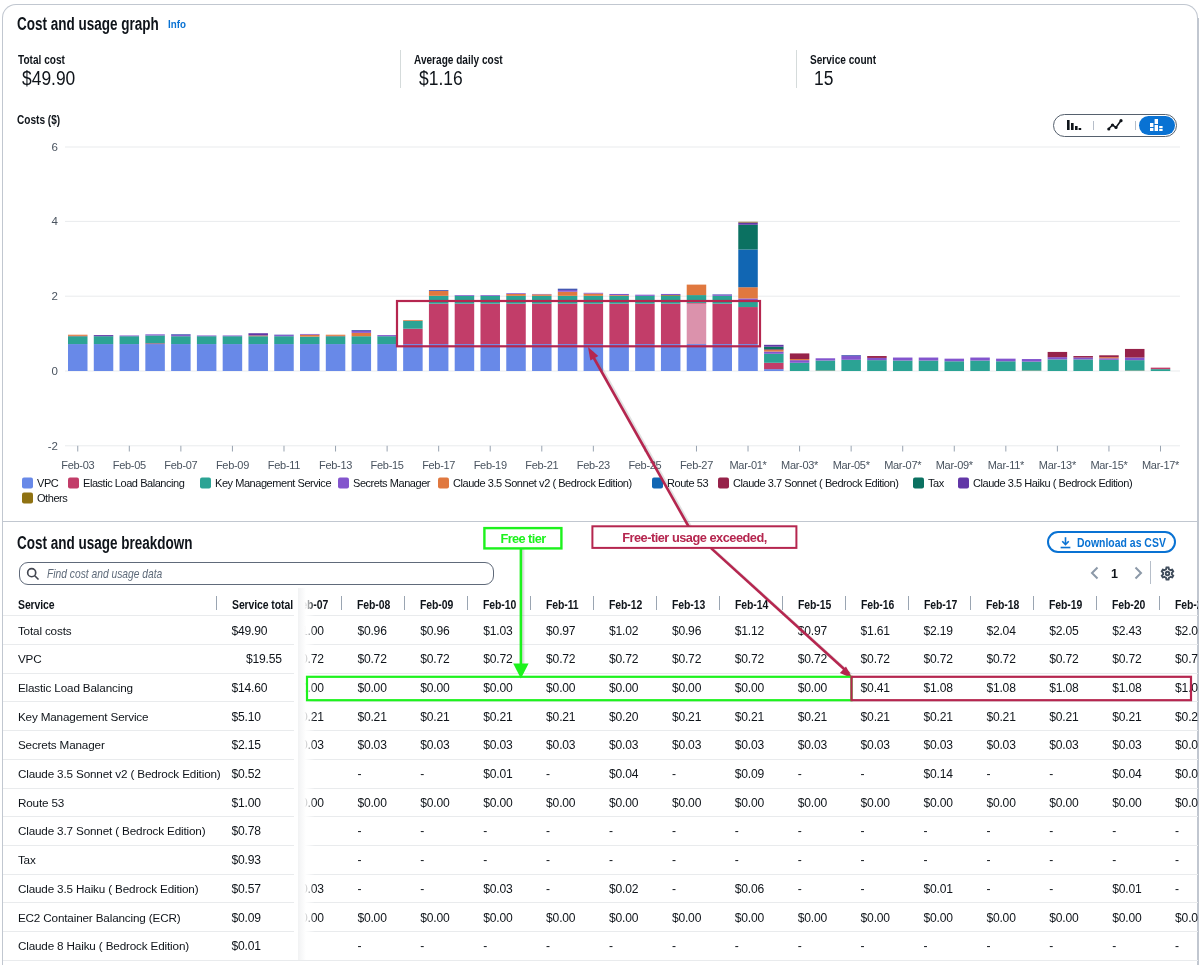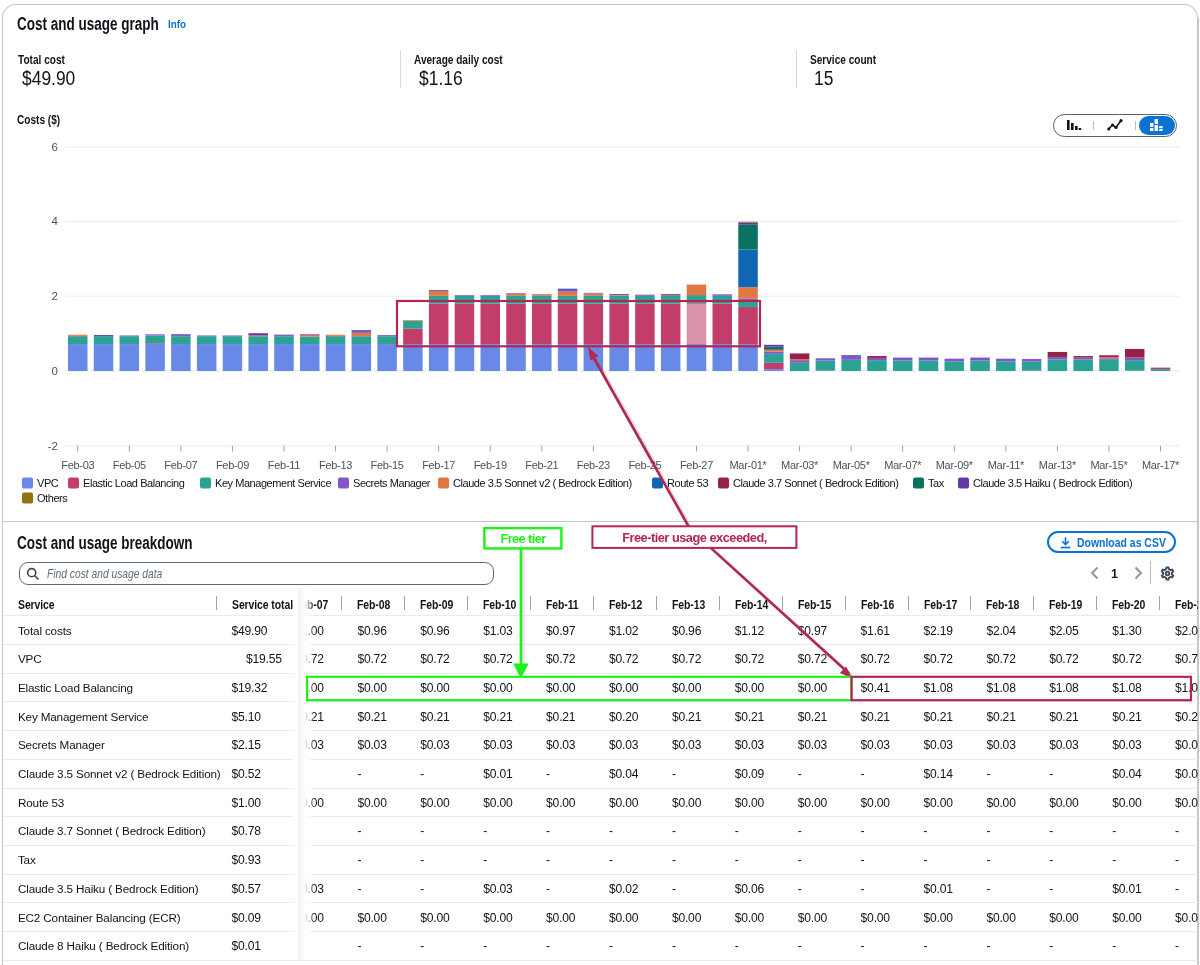--- a/index.html
+++ b/index.html
@@ -394,21 +394,21 @@
 <div class="td" style="left:483.2px;top:623.5px">$1.03</div>
 <div class="td" style="left:546.1px;top:623.5px">$0.97</div>
 <div class="td" style="left:609.0px;top:623.5px">$1.02</div>
 <div class="td" style="left:671.9px;top:623.5px">$0.96</div>
 <div class="td" style="left:734.8px;top:623.5px">$1.12</div>
 <div class="td" style="left:797.7px;top:623.5px">$0.97</div>
 <div class="td" style="left:860.6px;top:623.5px">$1.61</div>
 <div class="td" style="left:923.5px;top:623.5px">$2.19</div>
 <div class="td" style="left:986.4px;top:623.5px">$2.04</div>
 <div class="td" style="left:1049.3px;top:623.5px">$2.05</div>
-<div class="td" style="left:1112.2px;top:623.5px">$1.30</div>
+<div class="td" style="left:1112.2px;top:623.5px">$2.43</div>
 <div class="td" style="left:1175.1px;top:623.5px">$2.05</div>
 <div class="td" style="left:294.5px;top:652.2px">$0.72</div>
 <div class="td" style="left:357.4px;top:652.2px">$0.72</div>
 <div class="td" style="left:420.3px;top:652.2px">$0.72</div>
 <div class="td" style="left:483.2px;top:652.2px">$0.72</div>
 <div class="td" style="left:546.1px;top:652.2px">$0.72</div>
 <div class="td" style="left:609.0px;top:652.2px">$0.72</div>
 <div class="td" style="left:671.9px;top:652.2px">$0.72</div>
 <div class="td" style="left:734.8px;top:652.2px">$0.72</div>
 <div class="td" style="left:797.7px;top:652.2px">$0.72</div>
@@ -570,21 +570,21 @@
 <div class="td" style="left:1175.1px;top:939.2px">-</div>
 
 <div class="abs" style="left:293.5px;top:588px;width:36px;height:371.5px;background:linear-gradient(to right,#fff 0%,#fff 29%,rgba(255,255,255,0) 58%)"></div>
 <div class="abs" style="left:297.5px;top:588px;width:8px;height:371.5px;background:linear-gradient(to right,rgba(148,156,165,.13),rgba(148,156,165,0))"></div>
 
 <div class="tn" style="left:17.9px;top:623.5px">Total costs</div>
 <div class="td" style="left:231.5px;top:623.5px">$49.90</div>
 <div class="tn" style="left:17.9px;top:652.2px">VPC</div>
 <div class="td" style="left:246px;top:652.2px">$19.55</div>
 <div class="tn" style="left:17.9px;top:680.9px">Elastic Load Balancing</div>
-<div class="td" style="left:231.5px;top:680.9px">$19.32</div>
+<div class="td" style="left:231.5px;top:680.9px">$14.60</div>
 <div class="tn" style="left:17.9px;top:709.6px">Key Management Service</div>
 <div class="td" style="left:231.5px;top:709.6px">$5.10</div>
 <div class="tn" style="left:17.9px;top:738.3px">Secrets Manager</div>
 <div class="td" style="left:231.5px;top:738.3px">$2.15</div>
 <div class="tn" style="left:17.9px;top:767.0px">Claude 3.5 Sonnet v2 ( Bedrock Edition)</div>
 <div class="td" style="left:231.5px;top:767.0px">$0.52</div>
 <div class="tn" style="left:17.9px;top:795.7px">Route 53</div>
 <div class="td" style="left:231.5px;top:795.7px">$1.00</div>
 <div class="tn" style="left:17.9px;top:824.4px">Claude 3.7 Sonnet ( Bedrock Edition)</div>
 <div class="td" style="left:231.5px;top:824.4px">$0.78</div>

